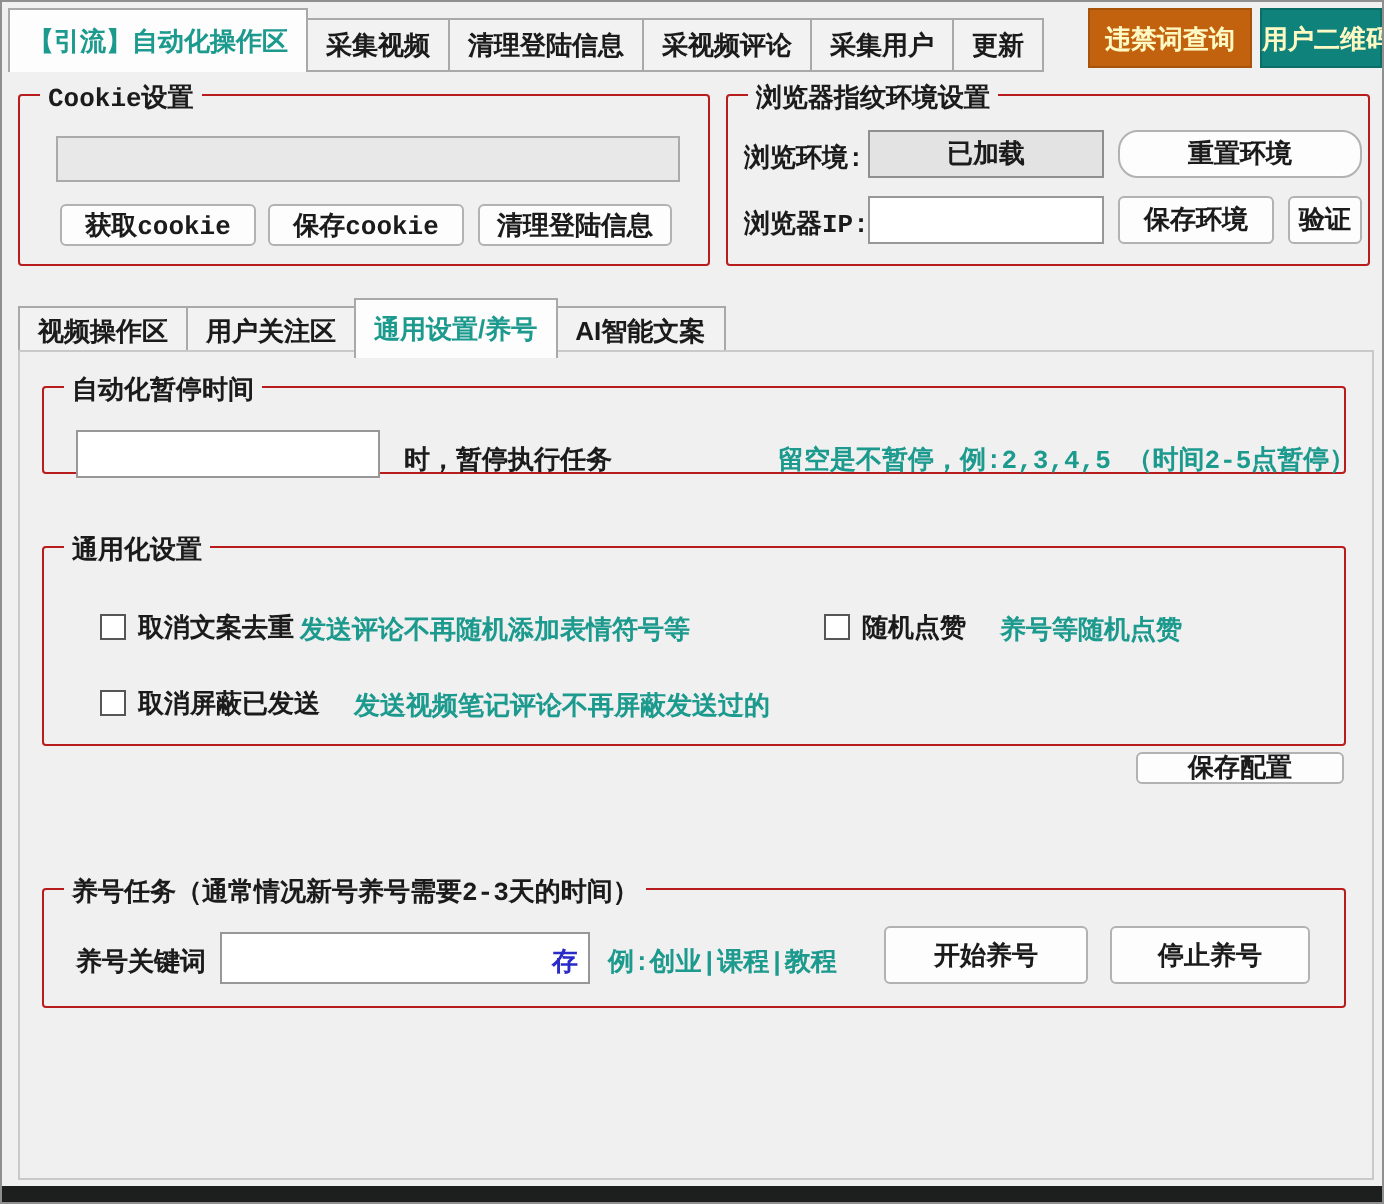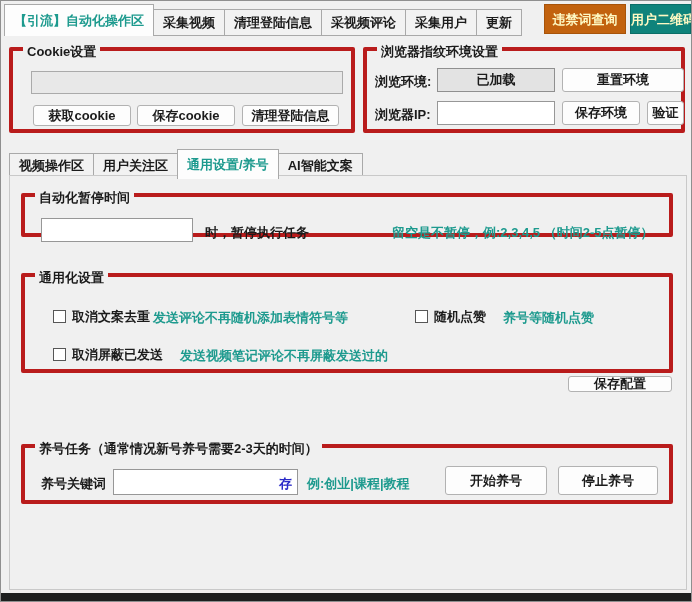--- a/index.html
+++ b/index.html
@@ -29,21 +29,21 @@
 
   
   .cbtn{
     position:absolute; box-sizing:border-box; color:#fef9c3; text-align:center;
     line-height:30px; height:30px; cursor:pointer; white-space:nowrap;
   }
   .cbtn.orange{left:543px; top:3px; width:82px; background:#c2620e; border:1px solid #a75309;}
   .cbtn.teal{left:629px; top:3px; width:61px; background:#0f837b; border:1px solid #0b6e67;}
 
   
-  .group{position:absolute; box-sizing:border-box; border:4px solid #b91c1c; border-radius:2px;}
+  .group{position:absolute; box-sizing:border-box; border:1px solid #b91c1c; border-radius:2px;font-family:Liberation Mono, monospace;}
   .group .caption{position:absolute; top:-8px; left:10px; background:#f0f0f0; padding:0 4px; white-space:nowrap;}
 
   
   .btn{
     position:absolute; box-sizing:border-box; background:#fdfdfd; border:1px solid #b2b2b2;
     border-radius:3px; text-align:center; display:flex; align-items:center; justify-content:center;
     cursor:pointer; white-space:nowrap;
   }
   .input{
     position:absolute; box-sizing:border-box; background:#fff; border:1px solid #979797;
@@ -85,21 +85,21 @@
     <input class="input gray" style="left: 18px; top: 20px; width: 312px; height: 23px;" readonly="" value="">
     <div class="btn" style="left:20px; top:54px; width:98px; height:21px;">获取cookie</div>
     <div class="btn" style="left:124px; top:54px; width:98px; height:21px;">保存cookie</div>
     <div class="btn" style="left:229px; top:54px; width:97px; height:21px;">清理登陆信息</div>
   </div>
 
   <div class="group" style="left:362px; top:46px; width:322px; height:86px;">
     <span class="caption">浏览器指纹环境设置</span>
     <span class="lbl" style="left:8px; top:22px;">浏览环境:</span>
     <div class="statusbox" style="left:70px; top:17px; width:118px; height:24px;">已加载</div>
-    <div class="btn" style="left:195px; top:17px; width:122px; height:24px;">重置环境</div>
+    <div class="btn" style="left:195px; top:17px; width:122px; height:24px;border-radius:10px;">重置环境</div>
     <span class="lbl" style="left:8px; top:55px;">浏览器IP:</span>
     <input class="input" style="left: 70px; top: 50px; width: 118px; height: 24px;" value="">
     <div class="btn" style="left:195px; top:50px; width:78px; height:24px;">保存环境</div>
     <div class="btn" style="left:280px; top:50px; width:37px; height:24px;">验证</div>
   </div>
 
   <div class="tabstrip tabstrip2">
     <div class="tab">视频操作区</div>
     <div class="tab">用户关注区</div>
     <div class="tab selected">通用设置/养号</div>

